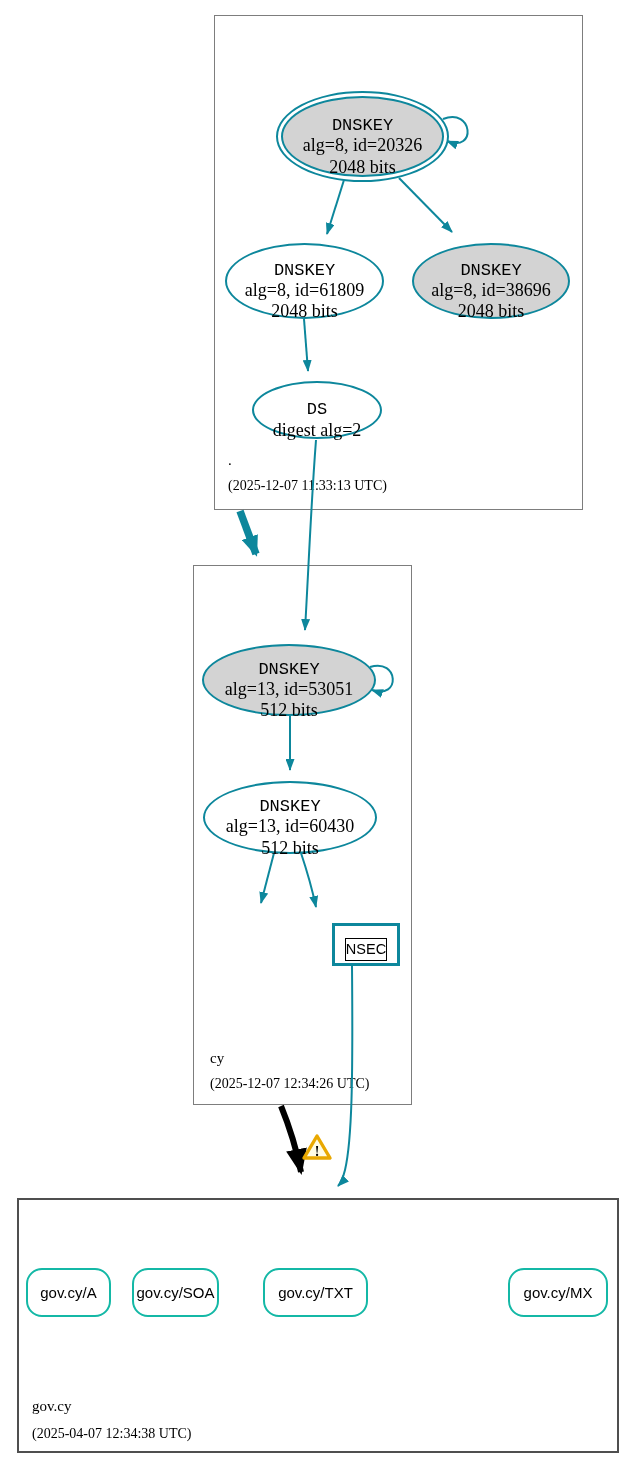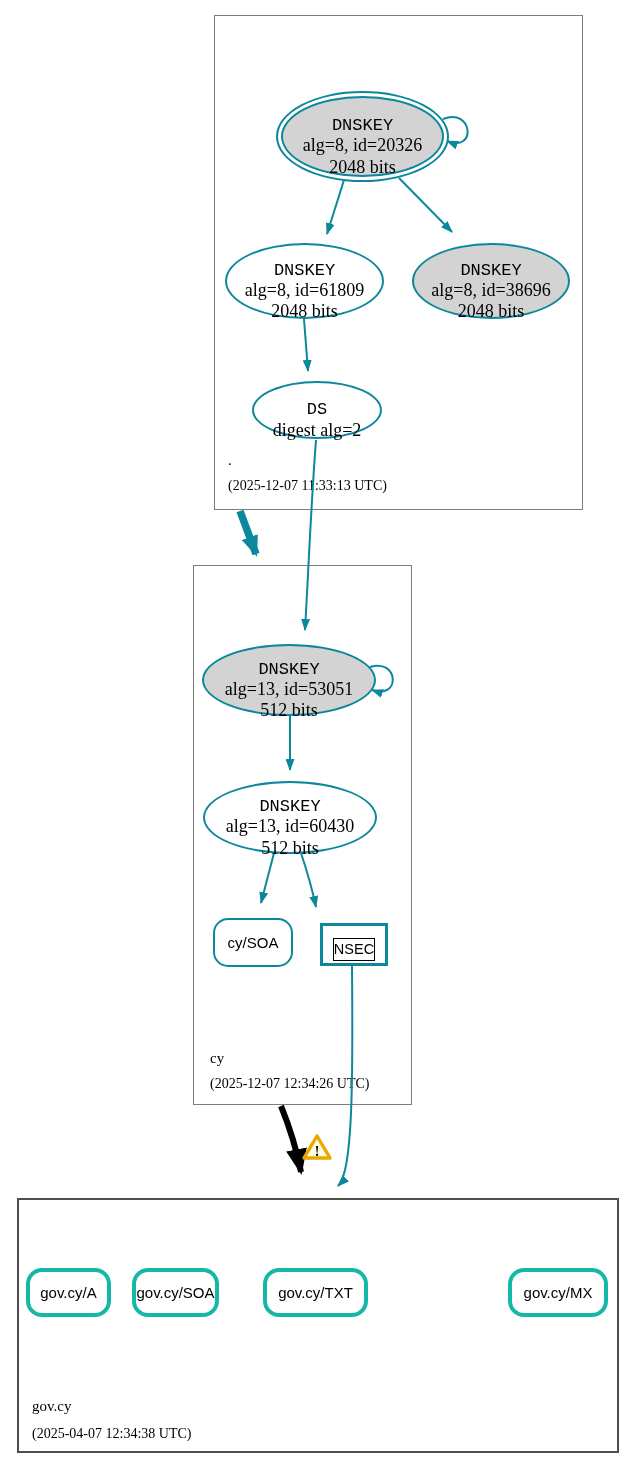--- a/index.html
+++ b/index.html
@@ -16,21 +16,21 @@
   .ellipse{border-radius:50%;border:2px solid #0d879c;background:#ffffff;}
   .ellipse.gray{background:#d3d3d3;}
   .ellipse.double{background:#ffffff;padding:0;}
   .ellipse-inner{position:absolute;left:3px;top:3px;right:3px;bottom:3px;border:2px solid #0d879c;
         border-radius:50%;background:#d3d3d3;display:flex;flex-direction:column;align-items:center;
         justify-content:center;text-align:center;}
   .node-title{font-family:Liberation Mono, monospace;font-size:17px;color:#000;line-height:1.08;margin-top:22px;}
   .node-detail{font-family:"Liberation Serif",serif;font-size:18px;color:#000;line-height:1.18;}
   .rrset{border:2px solid #0d879c;border-radius:15px;background:#fff;
          font-size:15px;color:#000;}
-  .rrset.black{border:4px solid #14b8a6;border-radius:16px;}
+  .rrset.black{border:2px solid #14b8a6;border-radius:16px;}
   .nsec-node{border:3px solid #0d879c;background:#fff;padding:2px 3px;display:flex;
              flex-direction:column;justify-content:flex-start;}
   .nsec-band{height:6px;border-bottom:2.5px solid #0d879c;margin:0 0 2px 0;}
   .nsec-cell{border:1px solid #000;margin:0 3px;font-size:14.5px;line-height:1.25;color:#000;
              text-align:center;flex:1;display:flex;align-items:center;justify-content:center;}
   .warning{position:absolute;z-index:4;}
 </style>
 </head>
 <body>
 
@@ -106,25 +106,22 @@
     <span class="node-detail">alg=13, id=53051</span>
     <span class="node-detail">512 bits</span>
   </div>
 
   <div class="node ellipse" style="left:203px;top:781px;width:174px;height:73px;">
     <span class="node-title">DNSKEY</span>
     <span class="node-detail">alg=13, id=60430</span>
     <span class="node-detail">512 bits</span>
   </div>
 
-  <div class="node rrset" style="left:213px;top:918px;width:80px;height:49px;">
-    <span>cy/SOA</span>
-  </div>
 
-  <div class="node nsec-node" style="left:320px;top:923px;width:68px;height:43px;">
+  <div class="node nsec-node" style="left:332px;top:923px;width:68px;height:43px;">
     <div class="nsec-band"></div>
     <div class="nsec-cell">NSEC</div>
   </div>
 
   <svg class="warning" style="left:301px;top:1133px;" width="32" height="29" viewBox="0 0 32 29">
     <path d="M16 3 L29 25 L3 25 Z" fill="#fffce4" stroke="#e9a800" stroke-width="3.4" stroke-linejoin="round"></path>
     <text x="16" y="22.5" text-anchor="middle" font-size="14" font-weight="bold" font-family="Liberation Serif, serif" fill="#000000">!</text>
   </svg>
 
   <div class="node rrset black" style="left:26px;top:1268px;width:85px;height:49px;">

